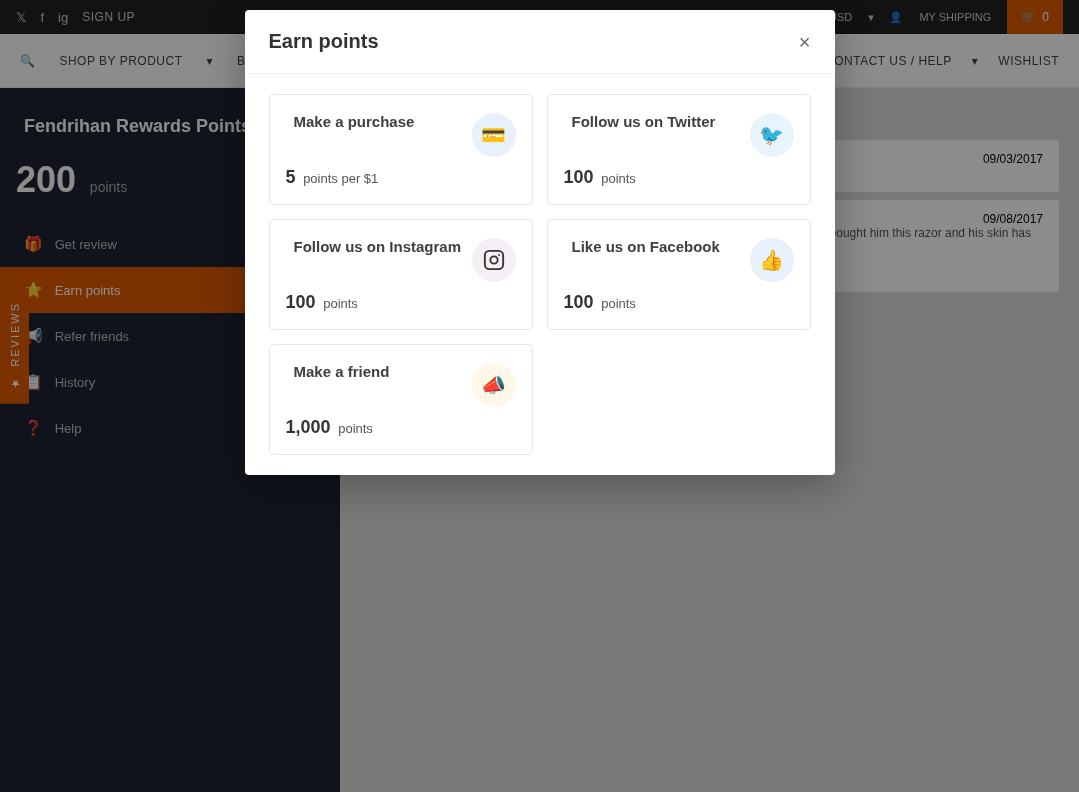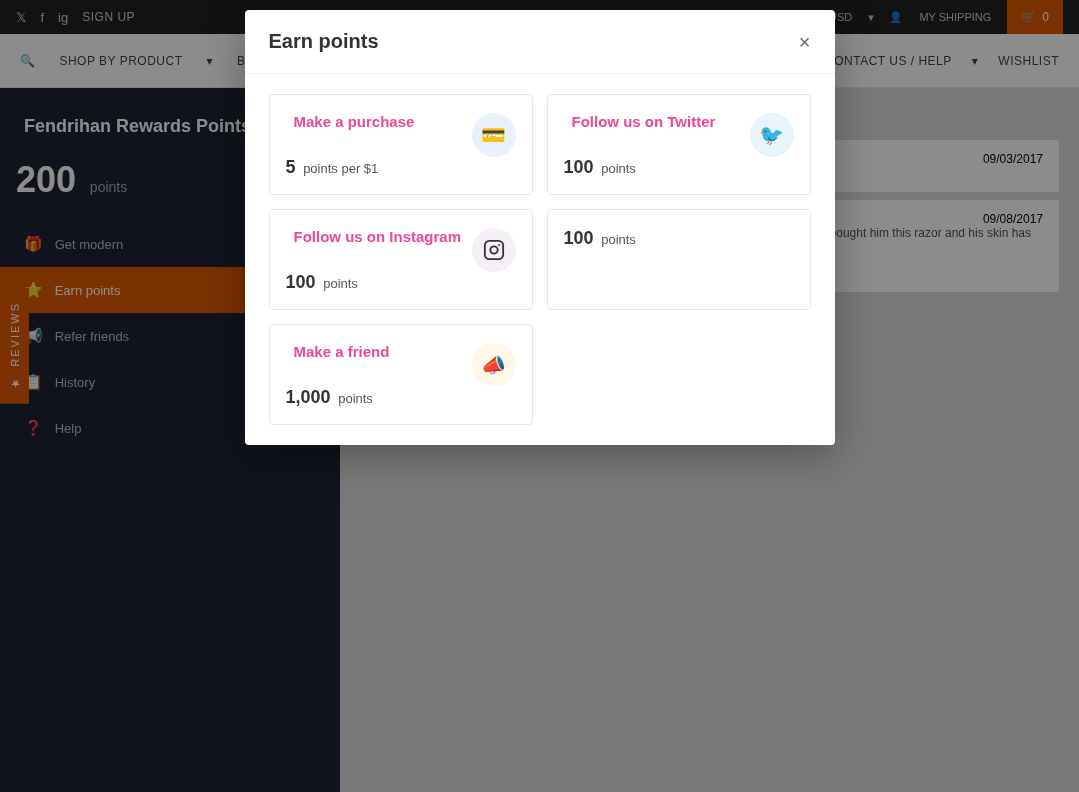--- a/index.html
+++ b/index.html
@@ -198,21 +198,21 @@
       justify-content: space-between;
     }
     .earn-card-top {
       display: flex;
       justify-content: space-between;
       align-items: flex-start;
     }
     .earn-card-title {
       font-size: 15px;
       font-weight: 600;
-      color: #ec4899;
+      color: #404040;
       flex: 1;
       padding-right: 8px;
       padding-left: 8px;
     }
     .earn-card-icon {
       width: 44px;
       height: 44px;
       border-radius: 50%;
       background: #f0f4ff;
       display: flex;
@@ -222,20 +222,21 @@
       flex-shrink: 0;
     }
     .earn-card-icon.twitter-bg { background: #e8f4fc; }
     .earn-card-icon.instagram-bg { background: #f5f0f5; }
     .earn-card-icon.facebook-bg { background: #e8f0fb; }
     .earn-card-icon.purchase-bg { background: #e8f0fb; }
     .earn-card-icon.refer-bg { background: #fff8e8; }
     .earn-card-icon.review-bg { background: #fff5e8; }
 
     .earn-card-points {
+      margin-top: 10px;
       font-size: 13px;
       color: #555;
     }
     .earn-card-points .pts-num {
       font-size: 18px;
       font-weight: 700;
       color: #333;
       margin-right: 4px;
     }
 
@@ -308,21 +309,21 @@
 
   <div class="sidebar">
     <div class="sidebar-header">Fendrihan Rewards Points</div>
     <div class="sidebar-points">
       <span class="pts-value">200</span>
       <span class="pts-label">points</span>
     </div>
     <div class="sidebar-menu">
       <div class="sidebar-menu-item">
         <span class="menu-icon">🎁</span>
-        <span>Get modern</span>
+        <span>Get review</span>
       </div>
       <div class="sidebar-menu-item active">
         <span class="menu-icon">⭐</span>
         <span>Earn points</span>
       </div>
       <div class="sidebar-menu-item">
         <span class="menu-icon">📢</span>
         <span>Refer friends</span>
       </div>
       <div class="sidebar-menu-item">
@@ -402,20 +403,24 @@
               </svg>
             </div>
           </div>
           <div class="earn-card-points">
             <span class="pts-num">100</span>
             <span>points</span>
           </div>
         </div>
 
         <div class="earn-card">
+          <div class="earn-card-top">
+            <div class="earn-card-title">Like us on Facebook</div>
+            <div class="earn-card-icon facebook-bg">👍</div>
+          </div>
           <div class="earn-card-points">
             <span class="pts-num">100</span>
             <span>points</span>
           </div>
         </div>
 
         <div class="earn-card">
           <div class="earn-card-top">
             <div class="earn-card-title">Make a friend</div>
             <div class="earn-card-icon refer-bg">📣</div>

